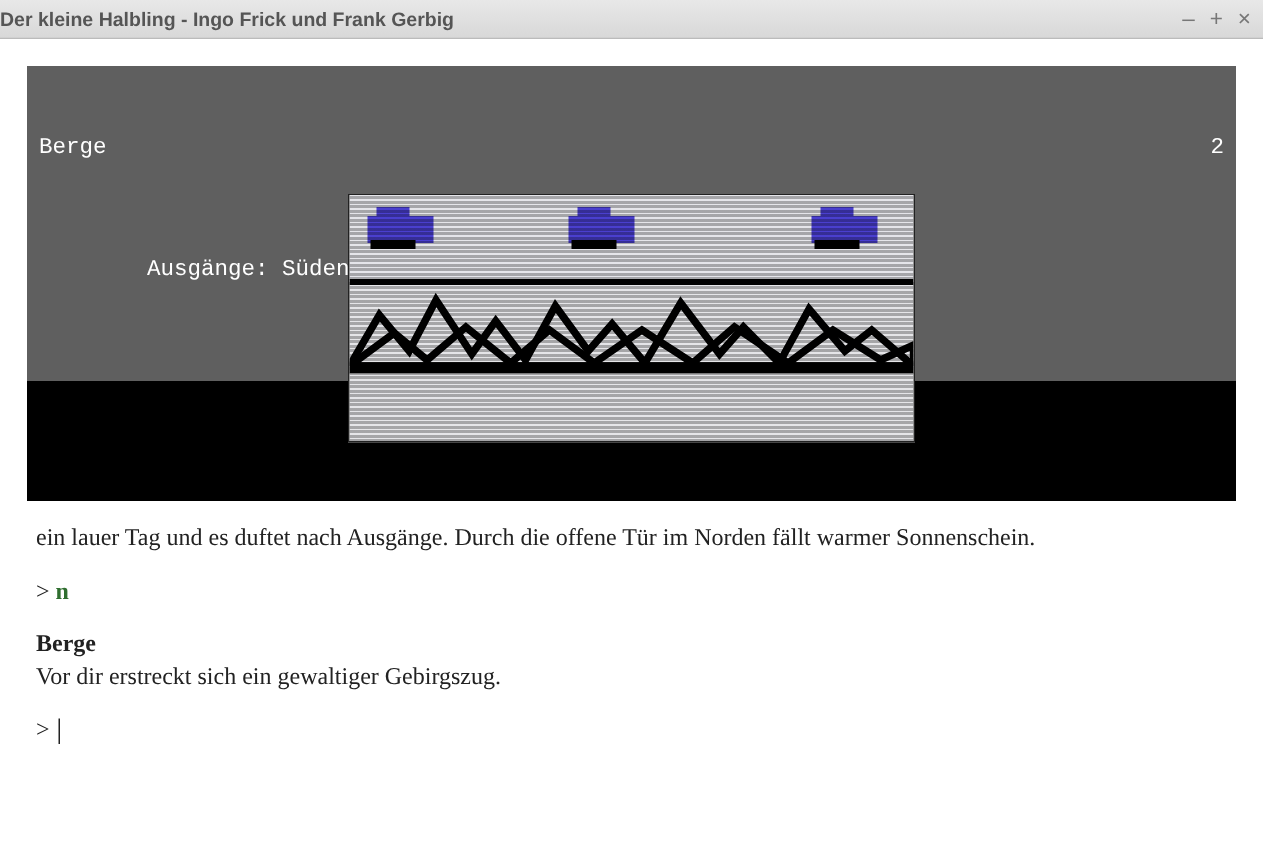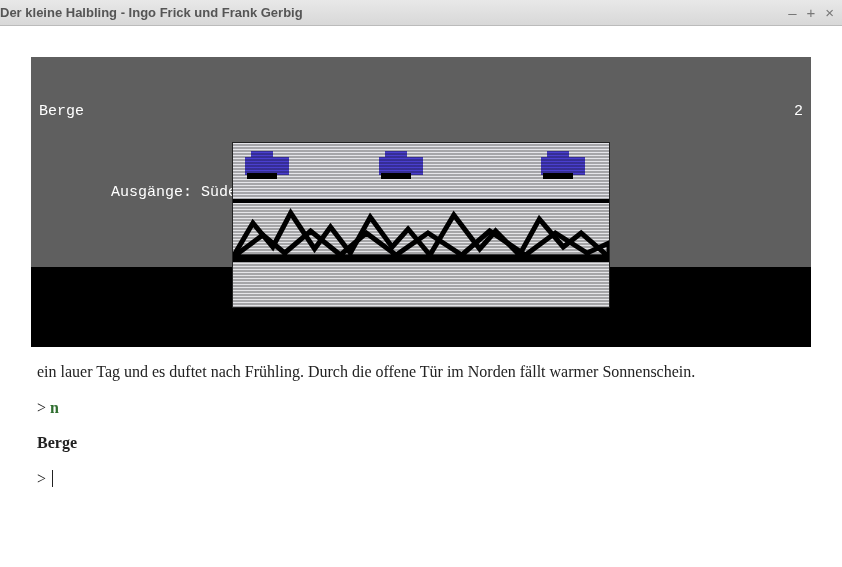--- a/index.html
+++ b/index.html
@@ -27,21 +27,21 @@
     right: 8px;
     display: flex;
     gap: 10px;
     color: #777;
     font-size: 15px;
     font-weight: normal;
   }
   .titlebar-controls span { cursor: pointer; line-height: 1; }
   .app-body {
     background: #fff;
-    padding: 31px;
+    padding: 18px;
     height: calc(567px - 26px);
   }
   .game-top {
     background: #000;
     height: 290px;
     position: relative;
   }
   .status-bar {
     background: #5f5f5f;
     color: #fff;
@@ -152,27 +152,28 @@
           <path d="M0,54 L30,32 L52,50 L78,28 L108,52 L134,30 L164,52 L196,30 L230,52 L258,28 L294,52 L324,30 L356,50 L378,40 L378,54 Z" fill="none" stroke="#000" stroke-width="5"></path>
         </svg>
       </div>
       <div class="ground-band gb2"></div>
       <div class="lowland"></div>
       <div class="scanlines"></div>
     </div>
   </div>
 
   <div class="text-area">
-    <p>ein lauer Tag und es duftet nach Frühling. Durch die offene Tür im Norden fällt warmer Sonnenschein.</p>
+    <p>ein lauer Tag und es duftet nach Ausgänge. Durch die offene Tür im Norden fällt warmer Sonnenschein.</p>
     <p class="cmd-line">
       <span class="prompt-sym">&gt;</span>
       <span class="user-cmd">n</span>
     </p>
     <p>
       <span class="room-name">Berge</span><br>
+      <span>Vor dir erstreckt sich ein gewaltiger Gebirgszug.</span>
     </p>
     <div class="input-row">
       <span class="prompt-sym">&gt;</span>
       <span class="input-caret"></span>
       <input class="game-input" type="text" value="" style="">
     </div>
   </div>
 
 </div>
 

